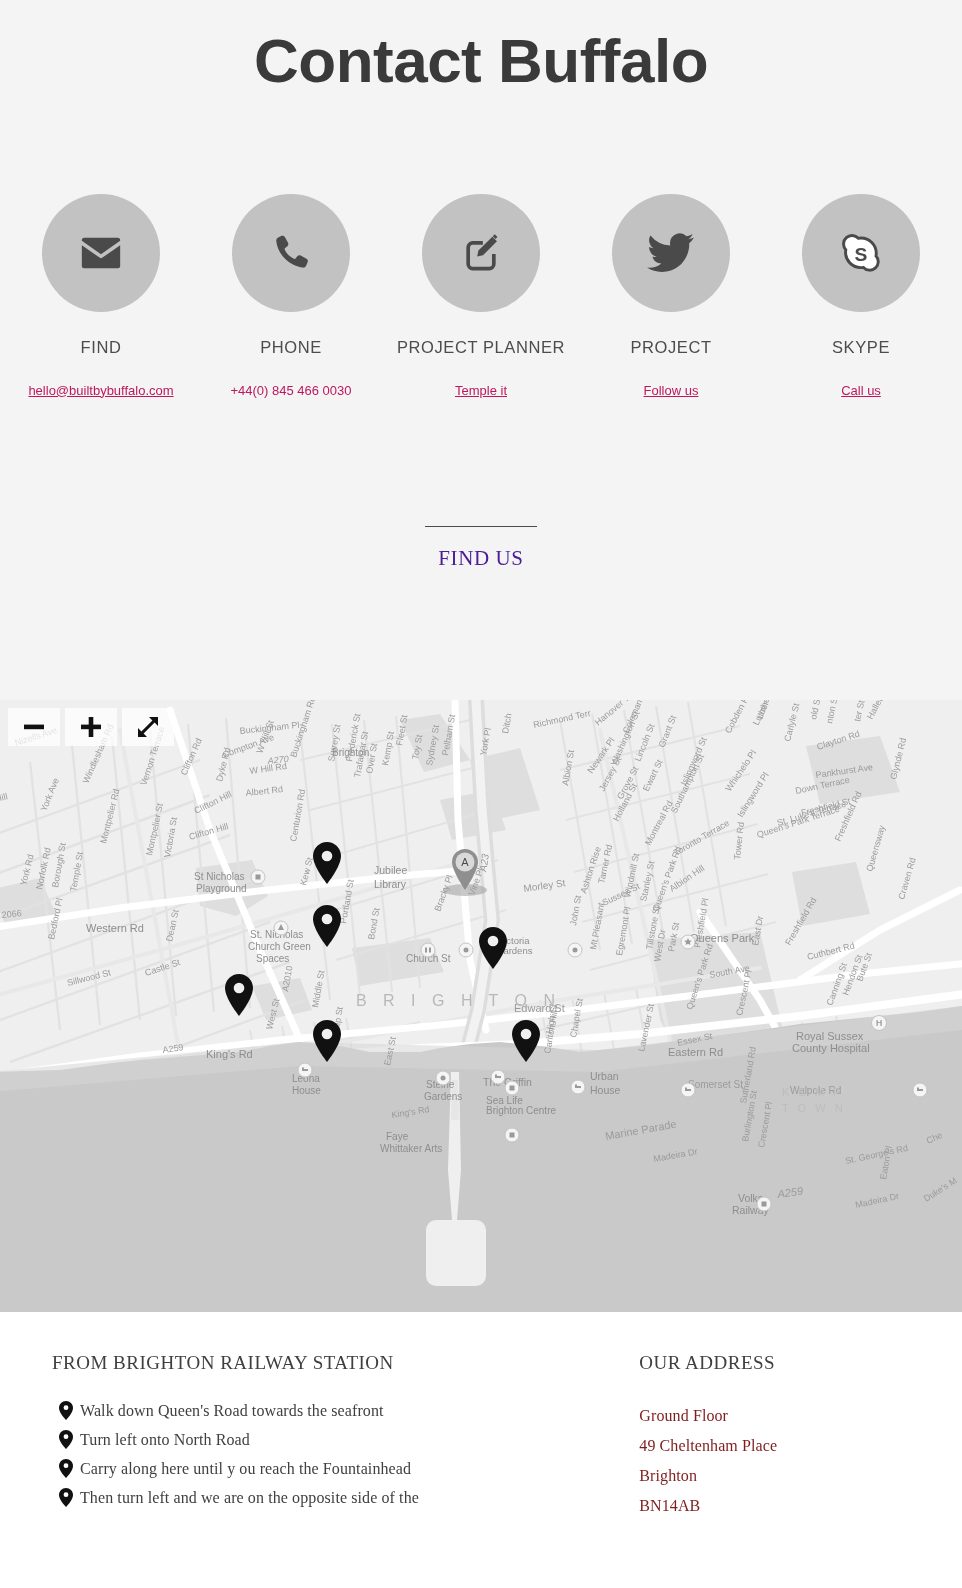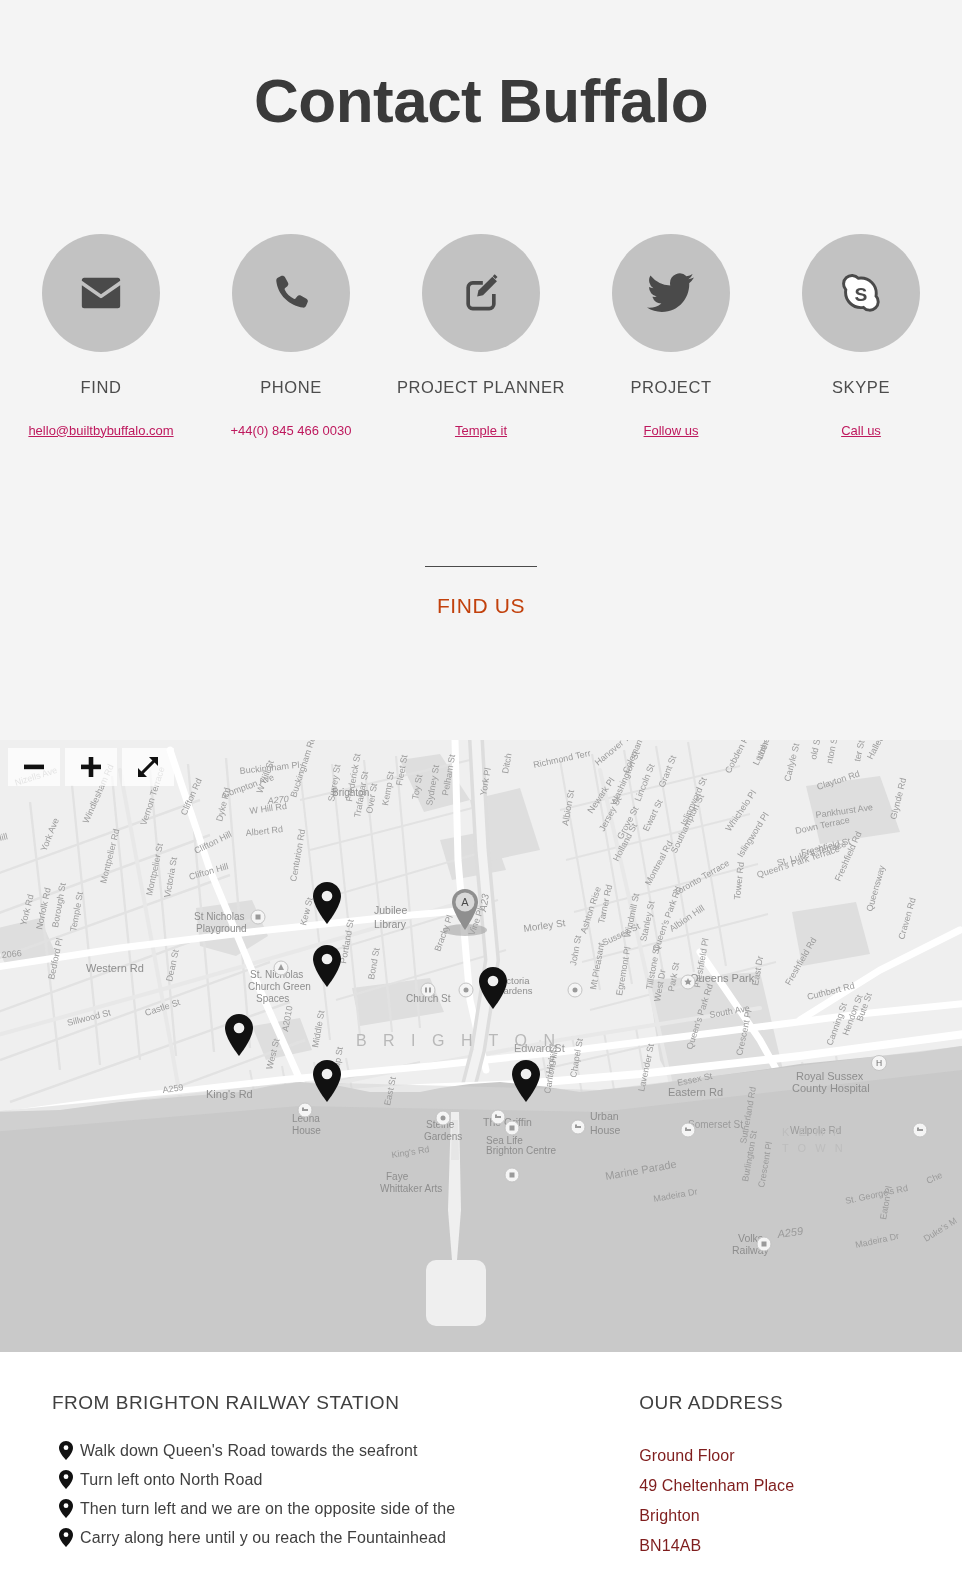--- a/index.html
+++ b/index.html
@@ -7,21 +7,21 @@
     width: 962px;
     height: 1588px;
     background: #f4f4f4;
     font-family: "Liberation Sans", sans-serif;
     color: #3f3f3f;
     overflow: hidden;
   }
   .page { position: relative; width: 962px; height: 1588px; background: #f4f4f4; }
 
   
-  .hero { padding-top: 22px; text-align: center; margin-top: 40px; }
+  .hero { padding-top: 22px; text-align: center; }
   .hero h1 {
     font-size: 62px;
     font-weight: bold;
     letter-spacing: -0.5px;
     color: #3a3a3a;
     line-height: 1.25;
   }
   .hero .subtitle {
     margin-top: 52px;
     font-size: 20px;
@@ -70,24 +70,25 @@
 
   
   .findus { margin-top: 128px; text-align: center; }
   .findus .rule {
     width: 112px;
     height: 1px;
     background: #4a4a4a;
     margin: 0 auto;
   }
   .findus .findus-title {
-    margin-top: 27px;
+    margin-top: 19px;
     font-size: 21px;
     letter-spacing: 0.6px;
-    color: #c2410c;
+    color: #4c1d95;
+    font-family: Liberation Serif, serif;
   }
 
   
   .map {
     position: absolute;
     left: 0;
     top: 700px;
     width: 962px;
     height: 612px;
     overflow: hidden;
@@ -122,20 +123,21 @@
     position: absolute;
     left: 0;
     top: 1312px;
     width: 962px;
     height: 276px;
     background: #ffffff;
   }
   .bottom-inner {
     display: flex;
     padding: 40px 48px 0 52px;
+    font-family: Liberation Serif, serif;
   }
   .col-directions { width: 620px; }
   .col-address { width: 290px; }
   .sec-title {
     font-size: 19px;
     letter-spacing: 0.5px;
     color: #3f3f3f;
   }
   .dir-list { margin-top: 27px; list-style: none; }
   .dir-item {
@@ -703,30 +705,30 @@
             </span>
             <span class="dir-text">Turn left onto North Road</span>
           </li>
           <li class="dir-item">
             <span class="dir-pin">
               <svg width="14" height="19" viewBox="0 0 14 19">
                 <path d="M7 0C3.1 0 0 3.1 0 7c0 5 7 12 7 12s7-7 7-12c0-3.9-3.1-7-7-7z" fill="#111"></path>
                 <circle cx="7" cy="6.7" r="2.4" fill="#fff"></circle>
               </svg>
             </span>
-            <span class="dir-text">Then  turn left and we are on the opposite side of the</span>
+            <span class="dir-text">Carry  along here until y ou reach the Fountainhead</span>
           </li>
           <li class="dir-item">
             <span class="dir-pin">
               <svg width="14" height="19" viewBox="0 0 14 19">
                 <path d="M7 0C3.1 0 0 3.1 0 7c0 5 7 12 7 12s7-7 7-12c0-3.9-3.1-7-7-7z" fill="#111"></path>
                 <circle cx="7" cy="6.7" r="2.4" fill="#fff"></circle>
               </svg>
             </span>
-            <span class="dir-text">Carry  along here until y ou reach the Fountainhead</span>
+            <span class="dir-text">Then  turn left and we are on the opposite side of the</span>
           </li>
         </ul>
       </div>
 
       <div class="col-address">
         <div class="sec-title">OUR ADDRESS</div>
         <div class="addr-lines">
           <div class="addr-line">Ground Floor</div>
           <div class="addr-line">49 Cheltenham Place</div>
           <div class="addr-line">Brighton</div>

